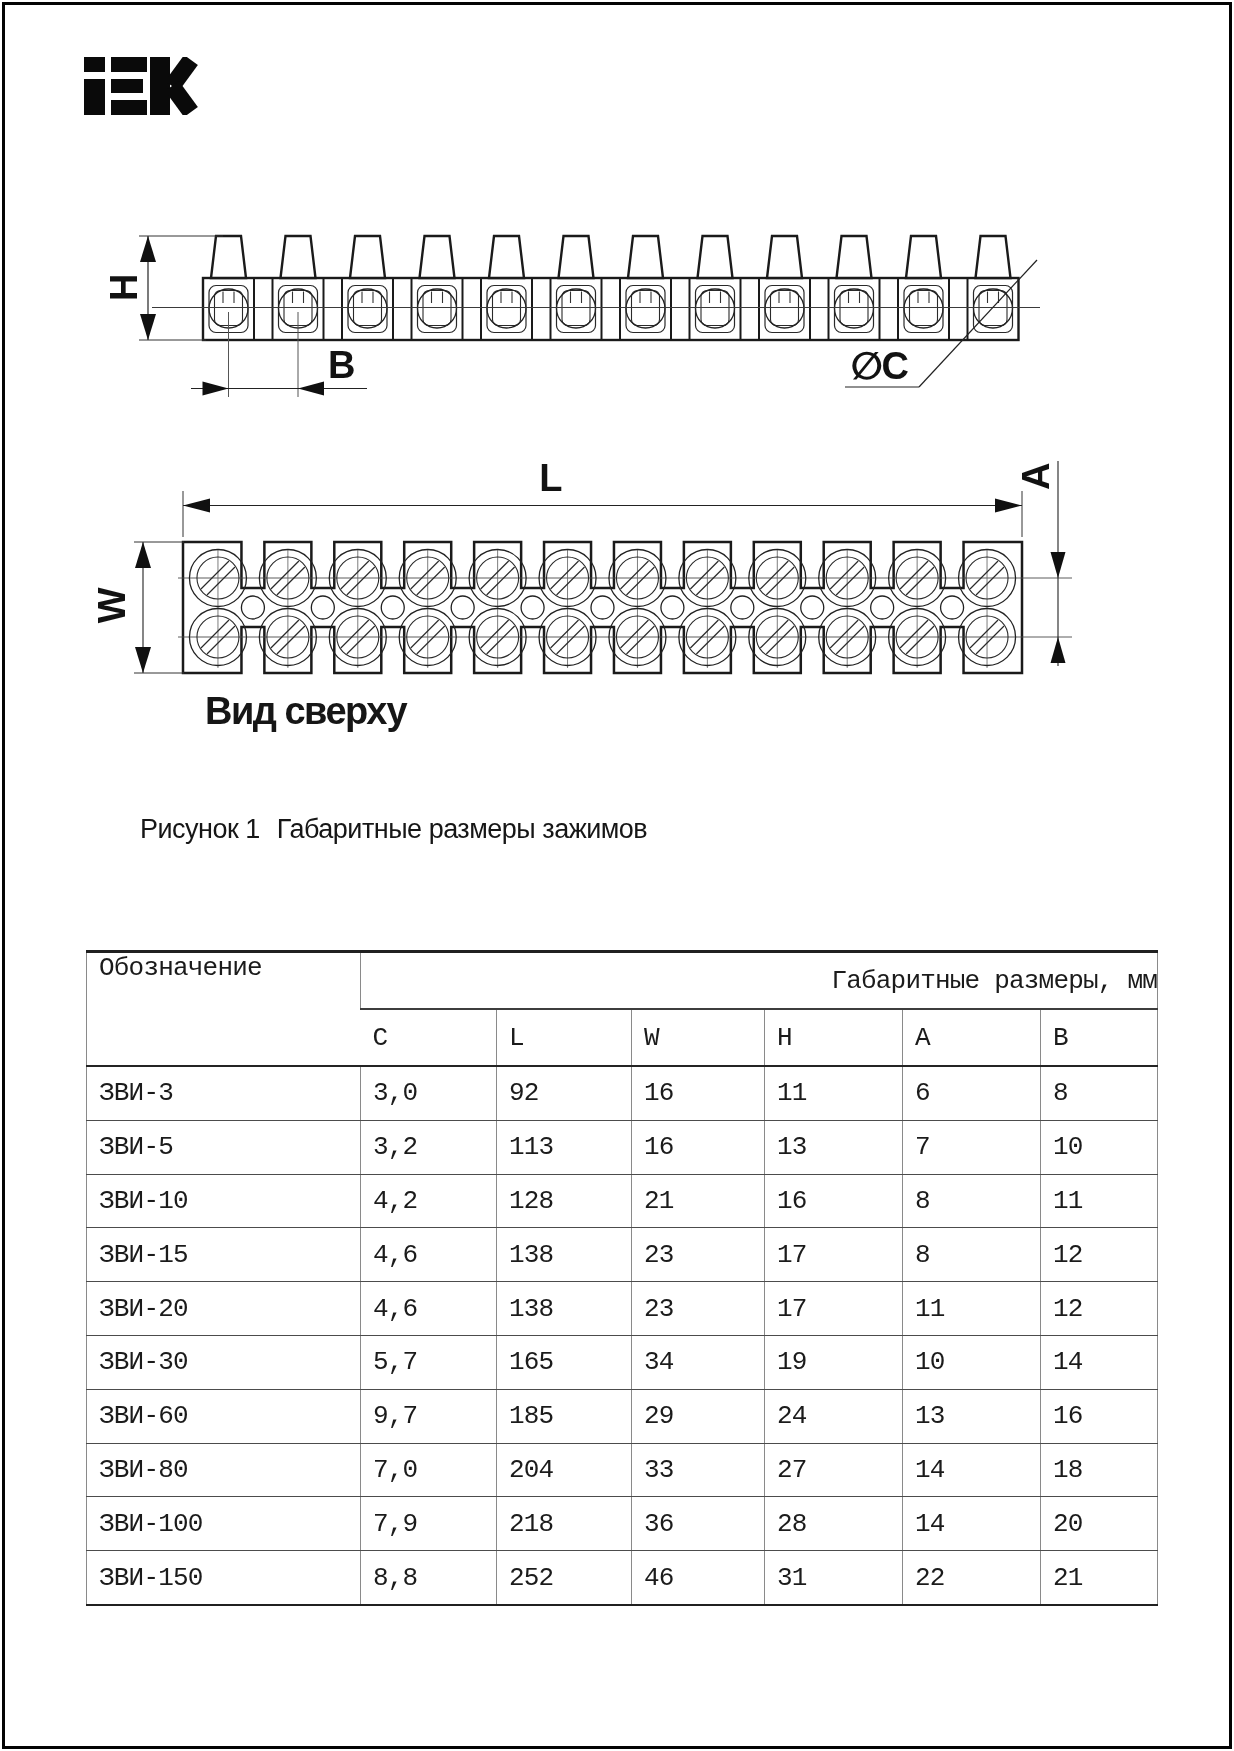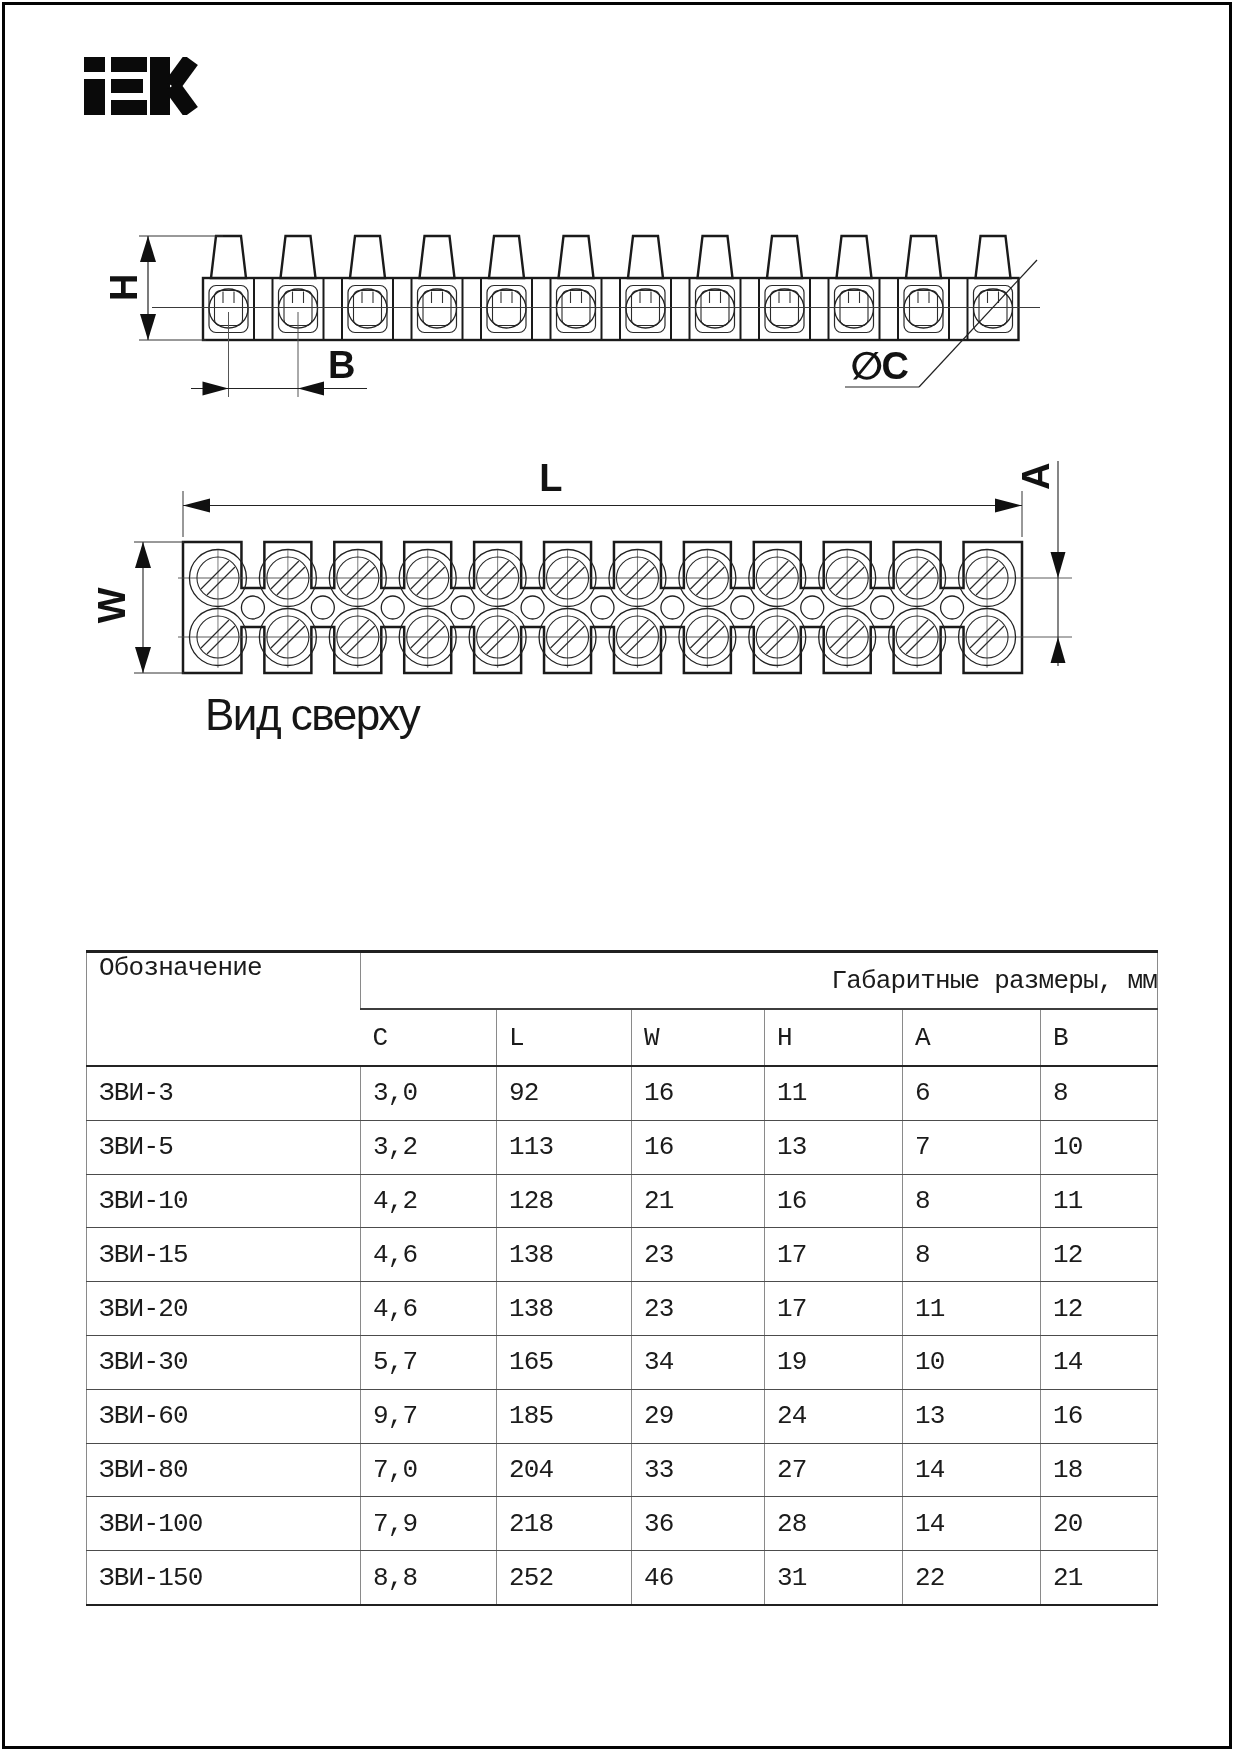--- a/index.html
+++ b/index.html
@@ -9,21 +9,21 @@
   }
   .frame{position:absolute;inset:2px;border:3px solid #030303;pointer-events:none;}
   .logo{position:absolute;left:84px;top:57px;}
   .drawing-svg{position:absolute;left:0;top:0;}
   .dim-label{
     position:absolute;font-size:38px;font-weight:700;color:#121212;
     letter-spacing:-1.5px;white-space:nowrap;transform:translate(-50%,-50%);
   }
   .dim-label.rot{transform:translate(-50%,-50%) rotate(-90deg);}
   .view-label{
-    position:absolute;left:205px;top:690px;font-size:44px;font-weight:400;
+    position:absolute;left:205px;top:690px;font-size:38px;font-weight:700;
     letter-spacing:-1.5px;color:#161616;white-space:nowrap;
   }
   .caption{position:absolute;left:140px;top:814px;font-size:27px;letter-spacing:-0.5px;color:#161616;white-space:nowrap;}
   .caption .cap-text{margin-left:17px;}
   table.dims{
     position:absolute;left:86px;top:950px;width:1071px;
     border-collapse:collapse;table-layout:fixed;
     border-top:3px solid #202020;border-bottom:2.5px solid #202020;
     border-left:1px solid #8a8a8a;border-right:1px solid #8a8a8a;
     font-size:26px;letter-spacing:-0.8px;color:#1b1b1b;font-family:Liberation Mono, monospace;
@@ -309,20 +309,23 @@
 
   <span class="dim-label rot" style="left:124px;top:288px;">H</span>
   <span class="dim-label" style="left:341px;top:365px;">B</span>
   <span class="dim-label" style="left:879px;top:366px;">∅C</span>
   <span class="dim-label" style="left:550px;top:478px;">L</span>
   <span class="dim-label rot" style="left:1036px;top:477px;">A</span>
   <span class="dim-label rot" style="left:112px;top:606px;">W</span>
 
   <span class="view-label">Вид сверху</span>
 
+  <div class="caption">
+    <span class="cap-num">Рисунок 1</span><span class="cap-text">Габаритные размеры зажимов</span>
+  </div>
 
   <table class="dims">
     <colgroup>
       <col style="width:274px">
         <col style="width:136px">
         <col style="width:135px">
       <col style="width:133px">
         <col style="width:138px">
         <col style="width:138px">
       <col style="width:117px">

